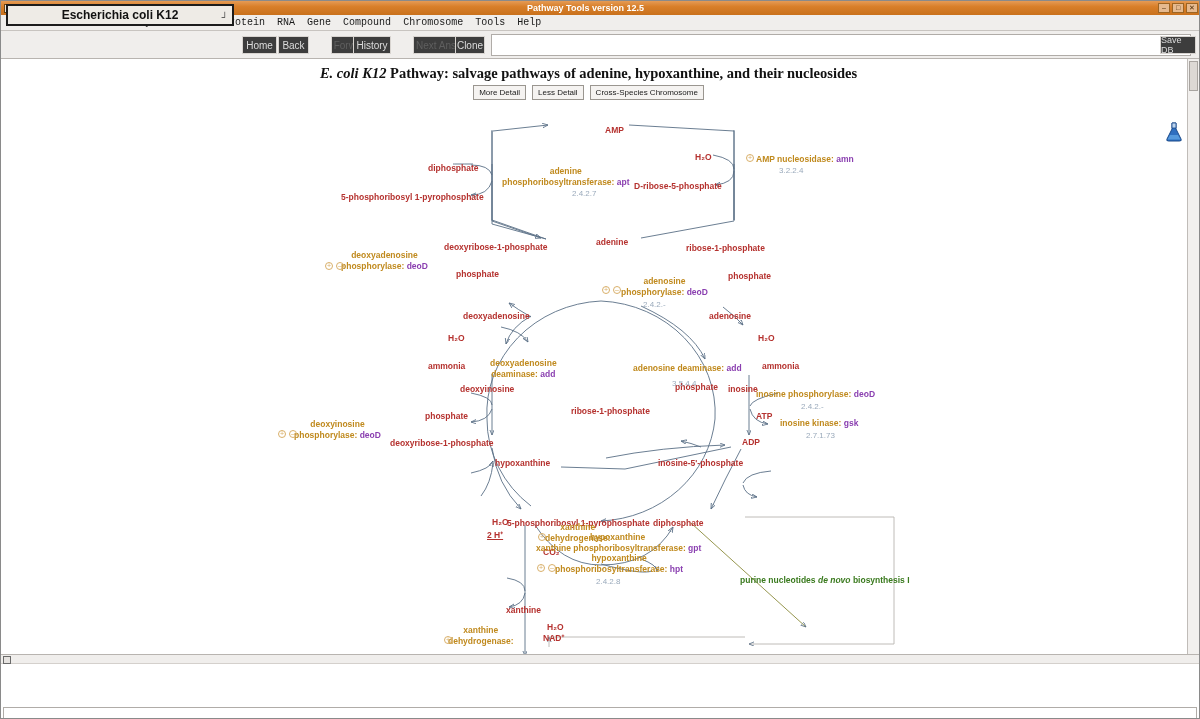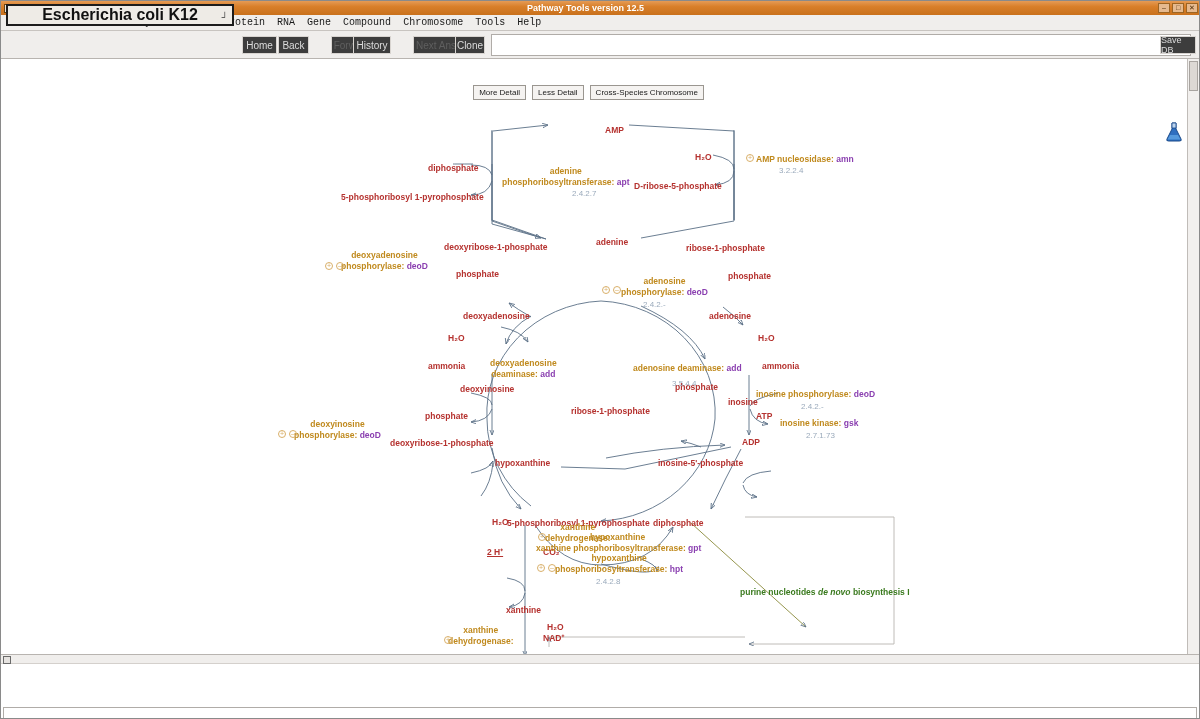--- a/index.html
+++ b/index.html
@@ -71,21 +71,21 @@
   .org-select {
     position: absolute; left: 5px; top: 3px;
     width: 228px; height: 22px;
     background: #eeebe6;
     border: 2px solid #1c1c1c;
     box-sizing: border-box;
     display: flex; align-items: center; justify-content: center;
     position: absolute;
   }
   .org-select-inner {
-    font-size: 16px; font-weight: bold; color: #111;
+    font-size: 12px; font-weight: bold; color: #111;
     font-family: "Liberation Sans", sans-serif;
     text-align: center; width: 100%;
   }
   .org-select-arrow {
     position: absolute; right: 4px; top: 6px;
     font-size: 9px; color: #333;
   }
   .tbtn {
     position: absolute; top: 35px; height: 18px;
     background: #3d3d3d;
@@ -276,20 +276,23 @@
       <div class="tbtn disabled" style="left: 309px; width: 42px;">Forward</div>
       <div class="tbtn" style="left: 352px; width: 38px;">History</div>
       <div class="tbtn disabled" style="left: 391px; width: 62px;">Next Answer</div>
       <div class="tbtn" style="left: 454px; width: 30px;">Clone</div>
     </div>
   <div class="toolbar-field"></div>
   <div class="savedb">Save DB</div>
 
   <div class="canvas">
 
+    <div class="page-title">
+      <i>E. coli K12</i><span> Pathway:  salvage pathways of adenine, hypoxanthine, and their nucleosides</span>
+    </div>
 
     <div class="detail-btns" id="detail-btns">
         <div class="detail-btn">More Detail</div>
         <div class="detail-btn">Less Detail</div>
         <div class="detail-btn">Cross-Species Chromosome</div>
       </div>
 
     <svg class="flask" viewBox="0 0 20 22">
       <path d="M8 2 L12 2 L12 8 L17 18 Q18 20 15.5 20 L4.5 20 Q2 20 3 18 L8 8 Z" fill="#2f6fc0" stroke="#1a4a8a" stroke-width="1"></path>
       <path d="M8 2 L12 2 L12 7 L8 7 Z" fill="#bcd4ee" stroke="#1a4a8a" stroke-width="0.8"></path>
@@ -400,32 +403,32 @@
         <div class="node cmpd" style="left: 455px; top: 210px;">phosphate</div>
         <div class="node cmpd" style="left: 727px; top: 212px;">phosphate</div>
         <div class="node cmpd" style="left: 462px; top: 252px;">deoxyadenosine</div>
         <div class="node cmpd" style="left: 708px; top: 252px;">adenosine</div>
         <div class="node cmpd" style="left: 447px; top: 274px;">H₂O</div>
         <div class="node cmpd" style="left: 757px; top: 274px;">H₂O</div>
         <div class="node cmpd" style="left: 427px; top: 302px;">ammonia</div>
         <div class="node cmpd" style="left: 761px; top: 302px;">ammonia</div>
         <div class="node cmpd" style="left: 459px; top: 325px;">deoxyinosine</div>
         <div class="node cmpd" style="left: 674px; top: 323px;">phosphate</div>
-        <div class="node cmpd" style="left: 727px; top: 338px;">inosine</div>
+        <div class="node cmpd" style="left: 727px; top: 325px;">inosine</div>
         <div class="node cmpd" style="left: 424px; top: 352px;">phosphate</div>
         <div class="node cmpd" style="left: 570px; top: 347px;">ribose-1-phosphate</div>
         <div class="node cmpd" style="left: 755px; top: 352px;">ATP</div>
         <div class="node cmpd" style="left: 389px; top: 379px;">deoxyribose-1-phosphate</div>
         <div class="node cmpd" style="left: 741px; top: 378px;">ADP</div>
         <div class="node cmpd" style="left: 494px; top: 399px;">hypoxanthine</div>
         <div class="node cmpd" style="left: 657px; top: 399px;">inosine-5'-phosphate</div>
         <div class="node cmpd" style="left: 491px; top: 458px;">H₂O</div>
         <div class="node cmpd" style="left: 506px; top: 459px;">5-phosphoribosyl 1-pyrophosphate</div>
         <div class="node cmpd" style="left: 652px; top: 459px;">diphosphate</div>
-        <div class="node cmpd" style="left: 486px; top: 488px; text-decoration: underline;">2 H⁺</div>
+        <div class="node cmpd" style="left: 486px; top: 471px; text-decoration: underline;">2 H⁺</div>
         <div class="node cmpd" style="left: 542px; top: 488px;">CO₂</div>
         <div class="node cmpd" style="left: 505px; top: 546px;">xanthine</div>
         <div class="node cmpd" style="left: 546px; top: 563px;">H₂O</div>
         <div class="node cmpd" style="left: 542px; top: 574px;">NAD⁺</div>
         <div class="enz" style="left: 501px; top: 107px;">
           <div>adenine</div>
           <div><span>phosphoribosyltransferase:</span> <span class="gene"> apt</span></div>
         </div>
         <div class="ec" style="left: 548px; top: 130px; margin-left: 23px;">2.4.2.7</div>
         <div class="enz" style="left: 755px; top: 95px;">
@@ -484,21 +487,21 @@
           <div><span>phosphoribosyltransferase:</span> <span class="gene"> hpt</span></div>
         </div>
         <div class="ec" style="left: 595px; top: 518px;">2.4.2.8</div>
         <div class="pm" style="left: 536px; top: 505px;">+</div>
         <div class="pm" style="left: 547px; top: 505px;">–</div>
         <div class="enz" style="left: 447px; top: 566px;">
           <div>xanthine</div>
           <div><span>dehydrogenase:</span></div>
         </div>
         <div class="pm" style="left: 443px; top: 577px;">+</div>
-        <div class="pw-link" style="left: 739px; top: 528px;"><span>purine nucleotides </span><i>de novo</i><span> biosynthesis I</span></div>
+        <div class="pw-link" style="left: 739px; top: 516px;"><span>purine nucleotides </span><i>de novo</i><span> biosynthesis I</span></div>
       </div>
   </div>
 
   <div class="scrollbar-v">
     <div class="scroll-thumb"></div>
   </div>
 
   <div class="console-wrap">
     <div class="console-grip">
       <div class="console-grip-ico"></div>

